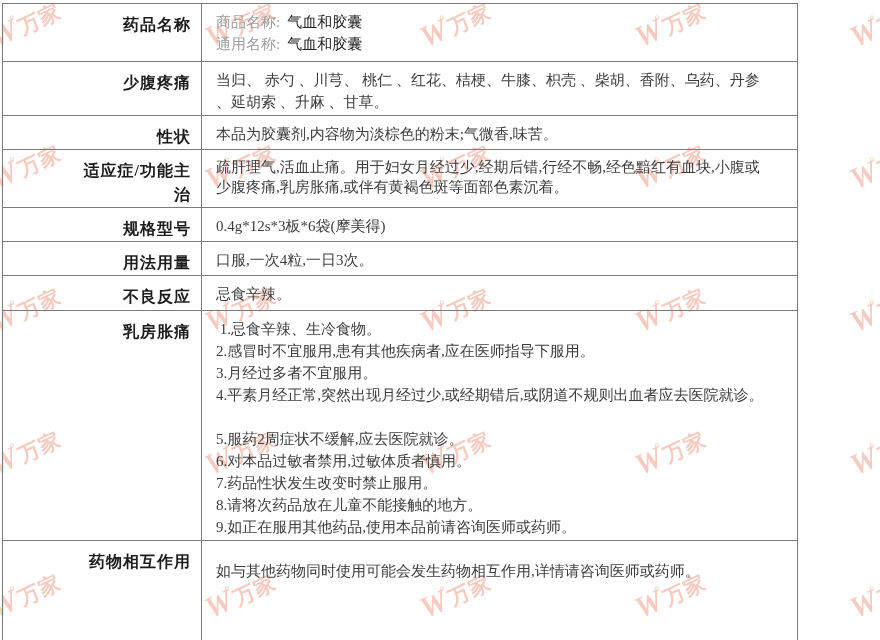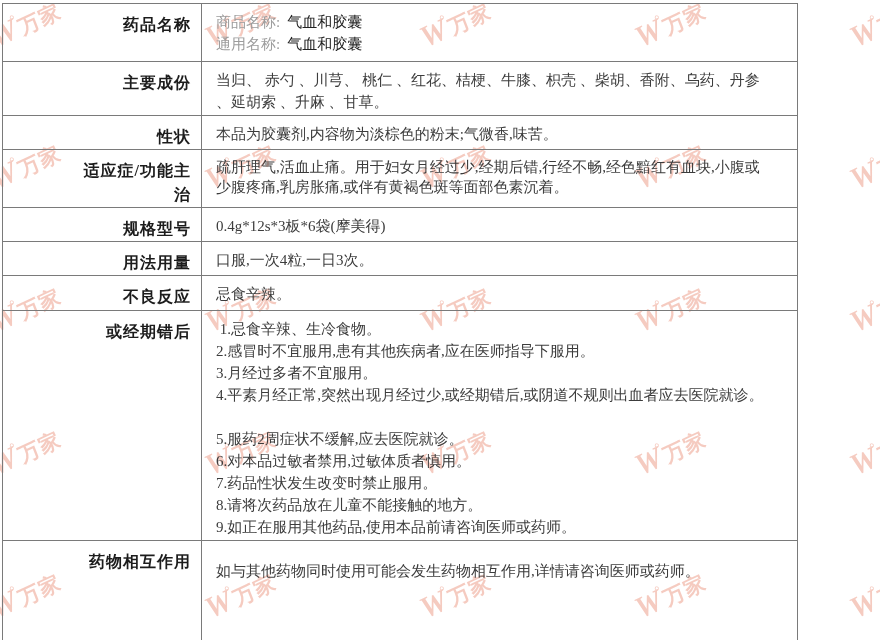--- a/index.html
+++ b/index.html
@@ -109,21 +109,21 @@
       <div class="wm" style="left: 633px; top: 579px;"><span class="wm-logo">W</span><span class="wm-mark">°</span><span class="wm-name">万家</span></div>
       <div class="wm" style="left: 848px; top: 579px;"><span class="wm-logo">W</span><span class="wm-mark">°</span><span class="wm-name">万家</span></div>
     </div>
   <table class="info-table">
     <tbody id="table-body">
         <tr>
           <th>药品名称</th>
           <td><div class="name-line"><span class="sub-label">商品名称:</span><span class="sub-value">气血和胶囊</span></div><div class="name-line"><span class="sub-label">通用名称:</span><span class="sub-value">气血和胶囊</span></div></td>
         </tr>
         <tr>
-          <th>主要成份</th>
+          <th>少腹疼痛</th>
           <td>当归、 赤勺 、川芎、 桃仁 、红花、桔梗、牛膝、枳壳 、柴胡、香附、乌药、丹参
 、延胡索 、升麻 、甘草。</td>
         </tr>
         <tr>
           <th>性状</th>
           <td>本品为胶囊剂,内容物为淡棕色的粉末;气微香,味苦。</td>
         </tr>
         <tr>
           <th>适应症/功能主
 治</th>
@@ -136,21 +136,21 @@
         </tr>
         <tr>
           <th>用法用量</th>
           <td>口服,一次4粒,一日3次。</td>
         </tr>
         <tr>
           <th>不良反应</th>
           <td>忌食辛辣。</td>
         </tr>
         <tr>
-          <th>或经期错后</th>
+          <th>乳房胀痛</th>
           <td> 1.忌食辛辣、生冷食物。
 2.感冒时不宜服用,患有其他疾病者,应在医师指导下服用。
 3.月经过多者不宜服用。
 4.平素月经正常,突然出现月经过少,或经期错后,或阴道不规则出血者应去医院就诊。
 
 5.服药2周症状不缓解,应去医院就诊。
 6.对本品过敏者禁用,过敏体质者慎用。
 7.药品性状发生改变时禁止服用。
 8.请将次药品放在儿童不能接触的地方。
 9.如正在服用其他药品,使用本品前请咨询医师或药师。</td>

